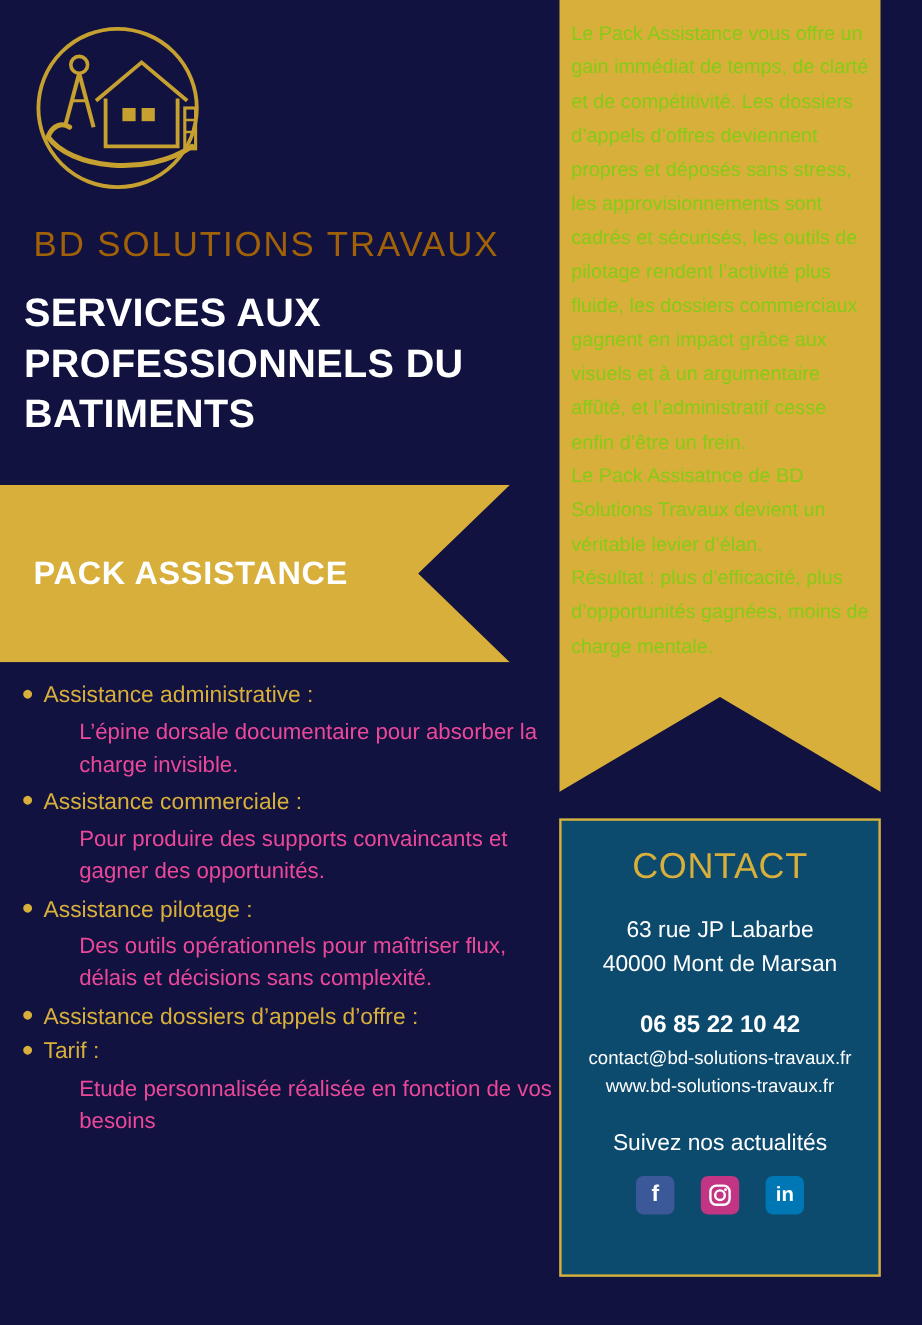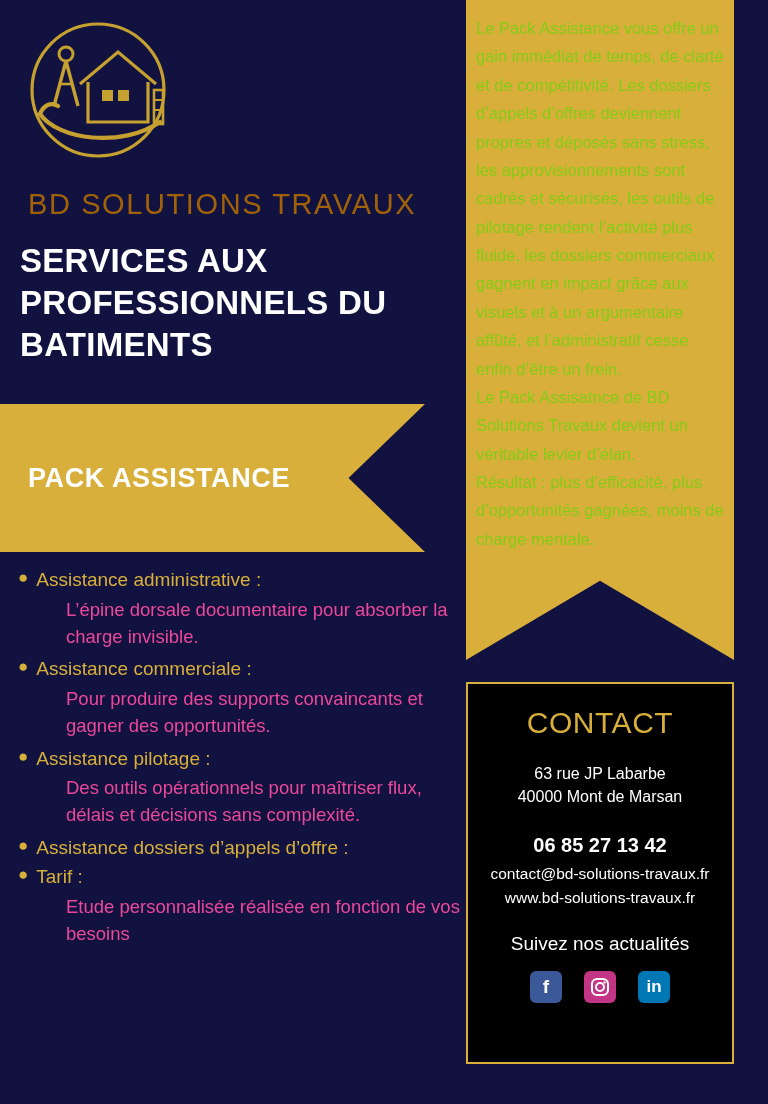--- a/index.html
+++ b/index.html
@@ -123,32 +123,32 @@
   .ribbon-text p { margin-bottom: 0; }
 
   
   .contact-box {
     position: absolute;
     left: 466px;
     top: 682px;
     width: 268px;
     height: 382px;
     border: 2px solid #d8af3a;
-    background: #000000;
+    background: #0c4a6e;
     text-align: center;
     padding-top: 22px;
   }
   .contact-title {
     font-size: 30px;
     color: #d8af3a;
     letter-spacing: 0.5px;
     margin-bottom: 22px;
   }
   .contact-addr {
-    font-size: 16px;
+    font-size: 19px;
     line-height: 1.45;
     color: #ffffff;
     margin-bottom: 26px;
   }
   .contact-phone {
     font-size: 20px;
     font-weight: bold;
     color: #ffffff;
     margin-bottom: 5px;
   }
@@ -262,21 +262,21 @@
   <p>Le Pack Assisatnce de BD Solutions Travaux devient un véritable levier d’élan.</p>
   <p>Résultat : plus d’efficacité, plus d’opportunités gagnées, moins de charge mentale.</p>
 </div>
 
 <div class="contact-box">
   <div class="contact-title">CONTACT</div>
   <div class="contact-addr">
     <div>63 rue JP Labarbe</div>
     <div>40000 Mont de Marsan</div>
   </div>
-  <div class="contact-phone">06 85 27 13 42</div>
+  <div class="contact-phone">06 85 22 10 42</div>
   <div class="contact-email">contact@bd-solutions-travaux.fr</div>
   <div class="contact-web">www.bd-solutions-travaux.fr</div>
   <div class="contact-follow">Suivez nos actualités</div>
   <div class="socials">
     <div class="social social-fb">
       <span>f</span>
     </div>
     <div class="social social-ig">
       <svg width="20" height="20" viewBox="0 0 20 20">
         <rect x="2" y="2" width="16" height="16" rx="5" fill="none" stroke="#ffffff" stroke-width="2"></rect>

